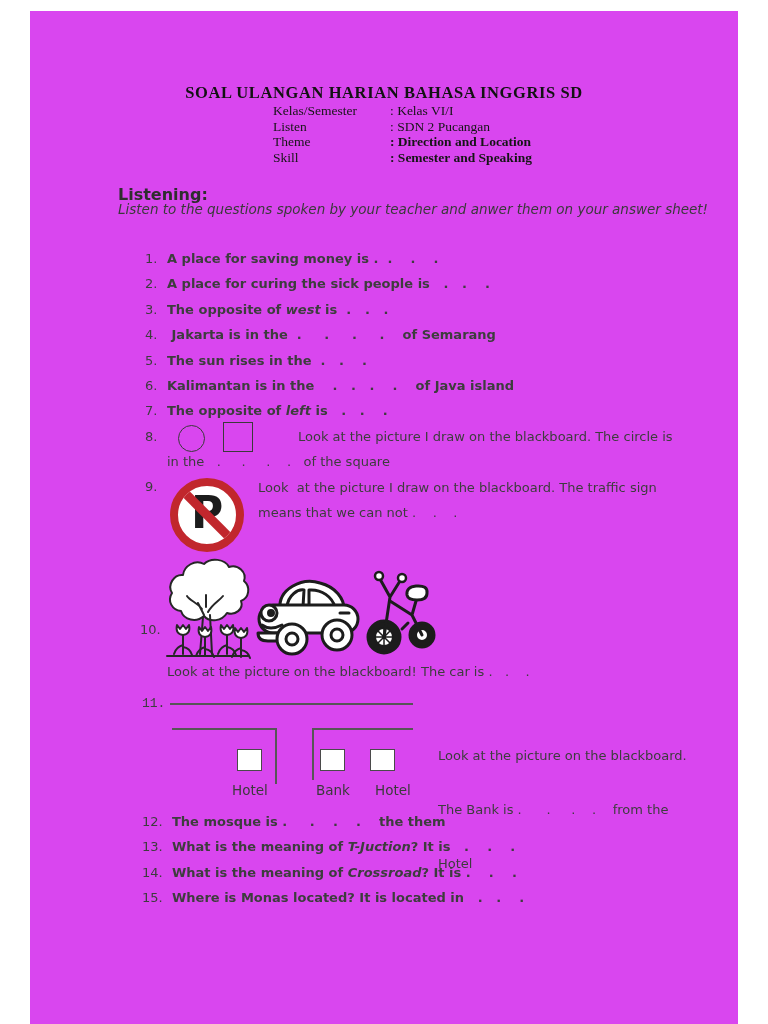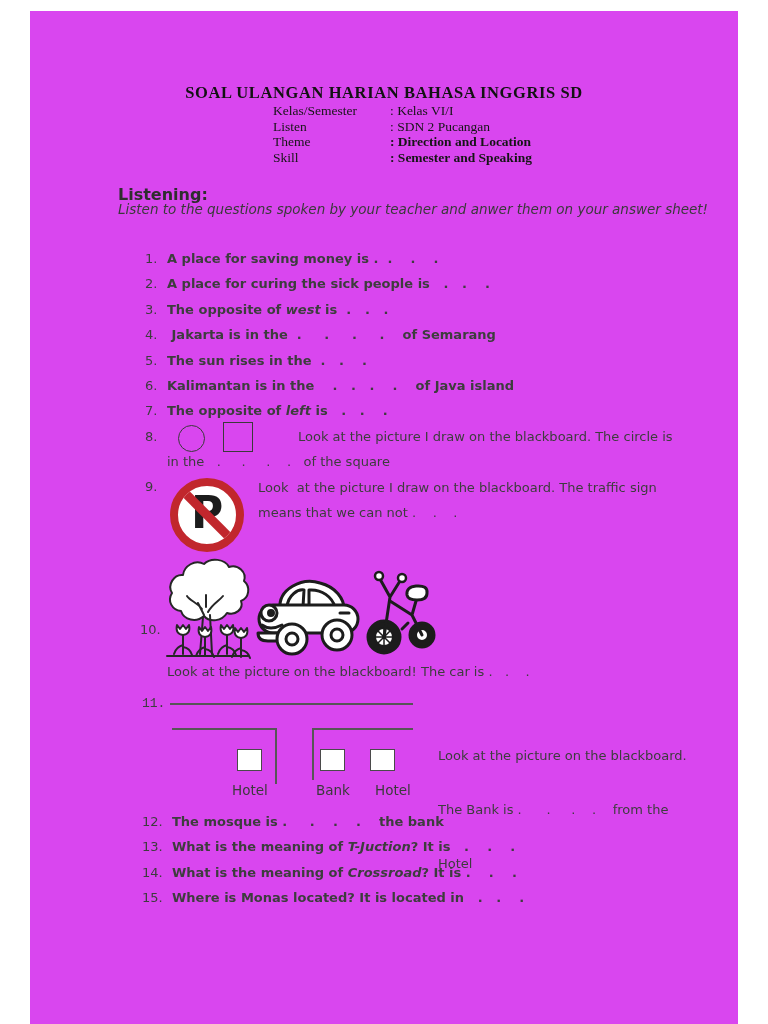--- a/index.html
+++ b/index.html
@@ -202,21 +202,21 @@
   <div class="abs map-label" style="left:333px; top:771px; width:60px; text-align:center;">Hotel</div>
   <div class="abs q11-text">
     <div>Look at the picture on the blackboard.</div>
     <div>The Bank is .      .     .    .    from the</div>
     <div>Hotel</div>
   </div>
 
   <div class="abs q-list" id="list-b">
       <div class="q-row">
         <span class="q-num">12.</span>
-        <span class="q-text"><span>The mosque is .     .    .    .    the bank</span></span>
+        <span class="q-text"><span>The mosque is .     .    .    .    the them</span></span>
       </div>
       <div class="q-row">
         <span class="q-num">13.</span>
         <span class="q-text"><span>What is the meaning of </span><span class="it">T-Juction</span><span>? It is   .    .    .</span></span>
       </div>
       <div class="q-row">
         <span class="q-num">14.</span>
         <span class="q-text"><span>What is the meaning of </span><span class="it">Crossroad</span><span>? It is .    .    .</span></span>
       </div>
       <div class="q-row">

